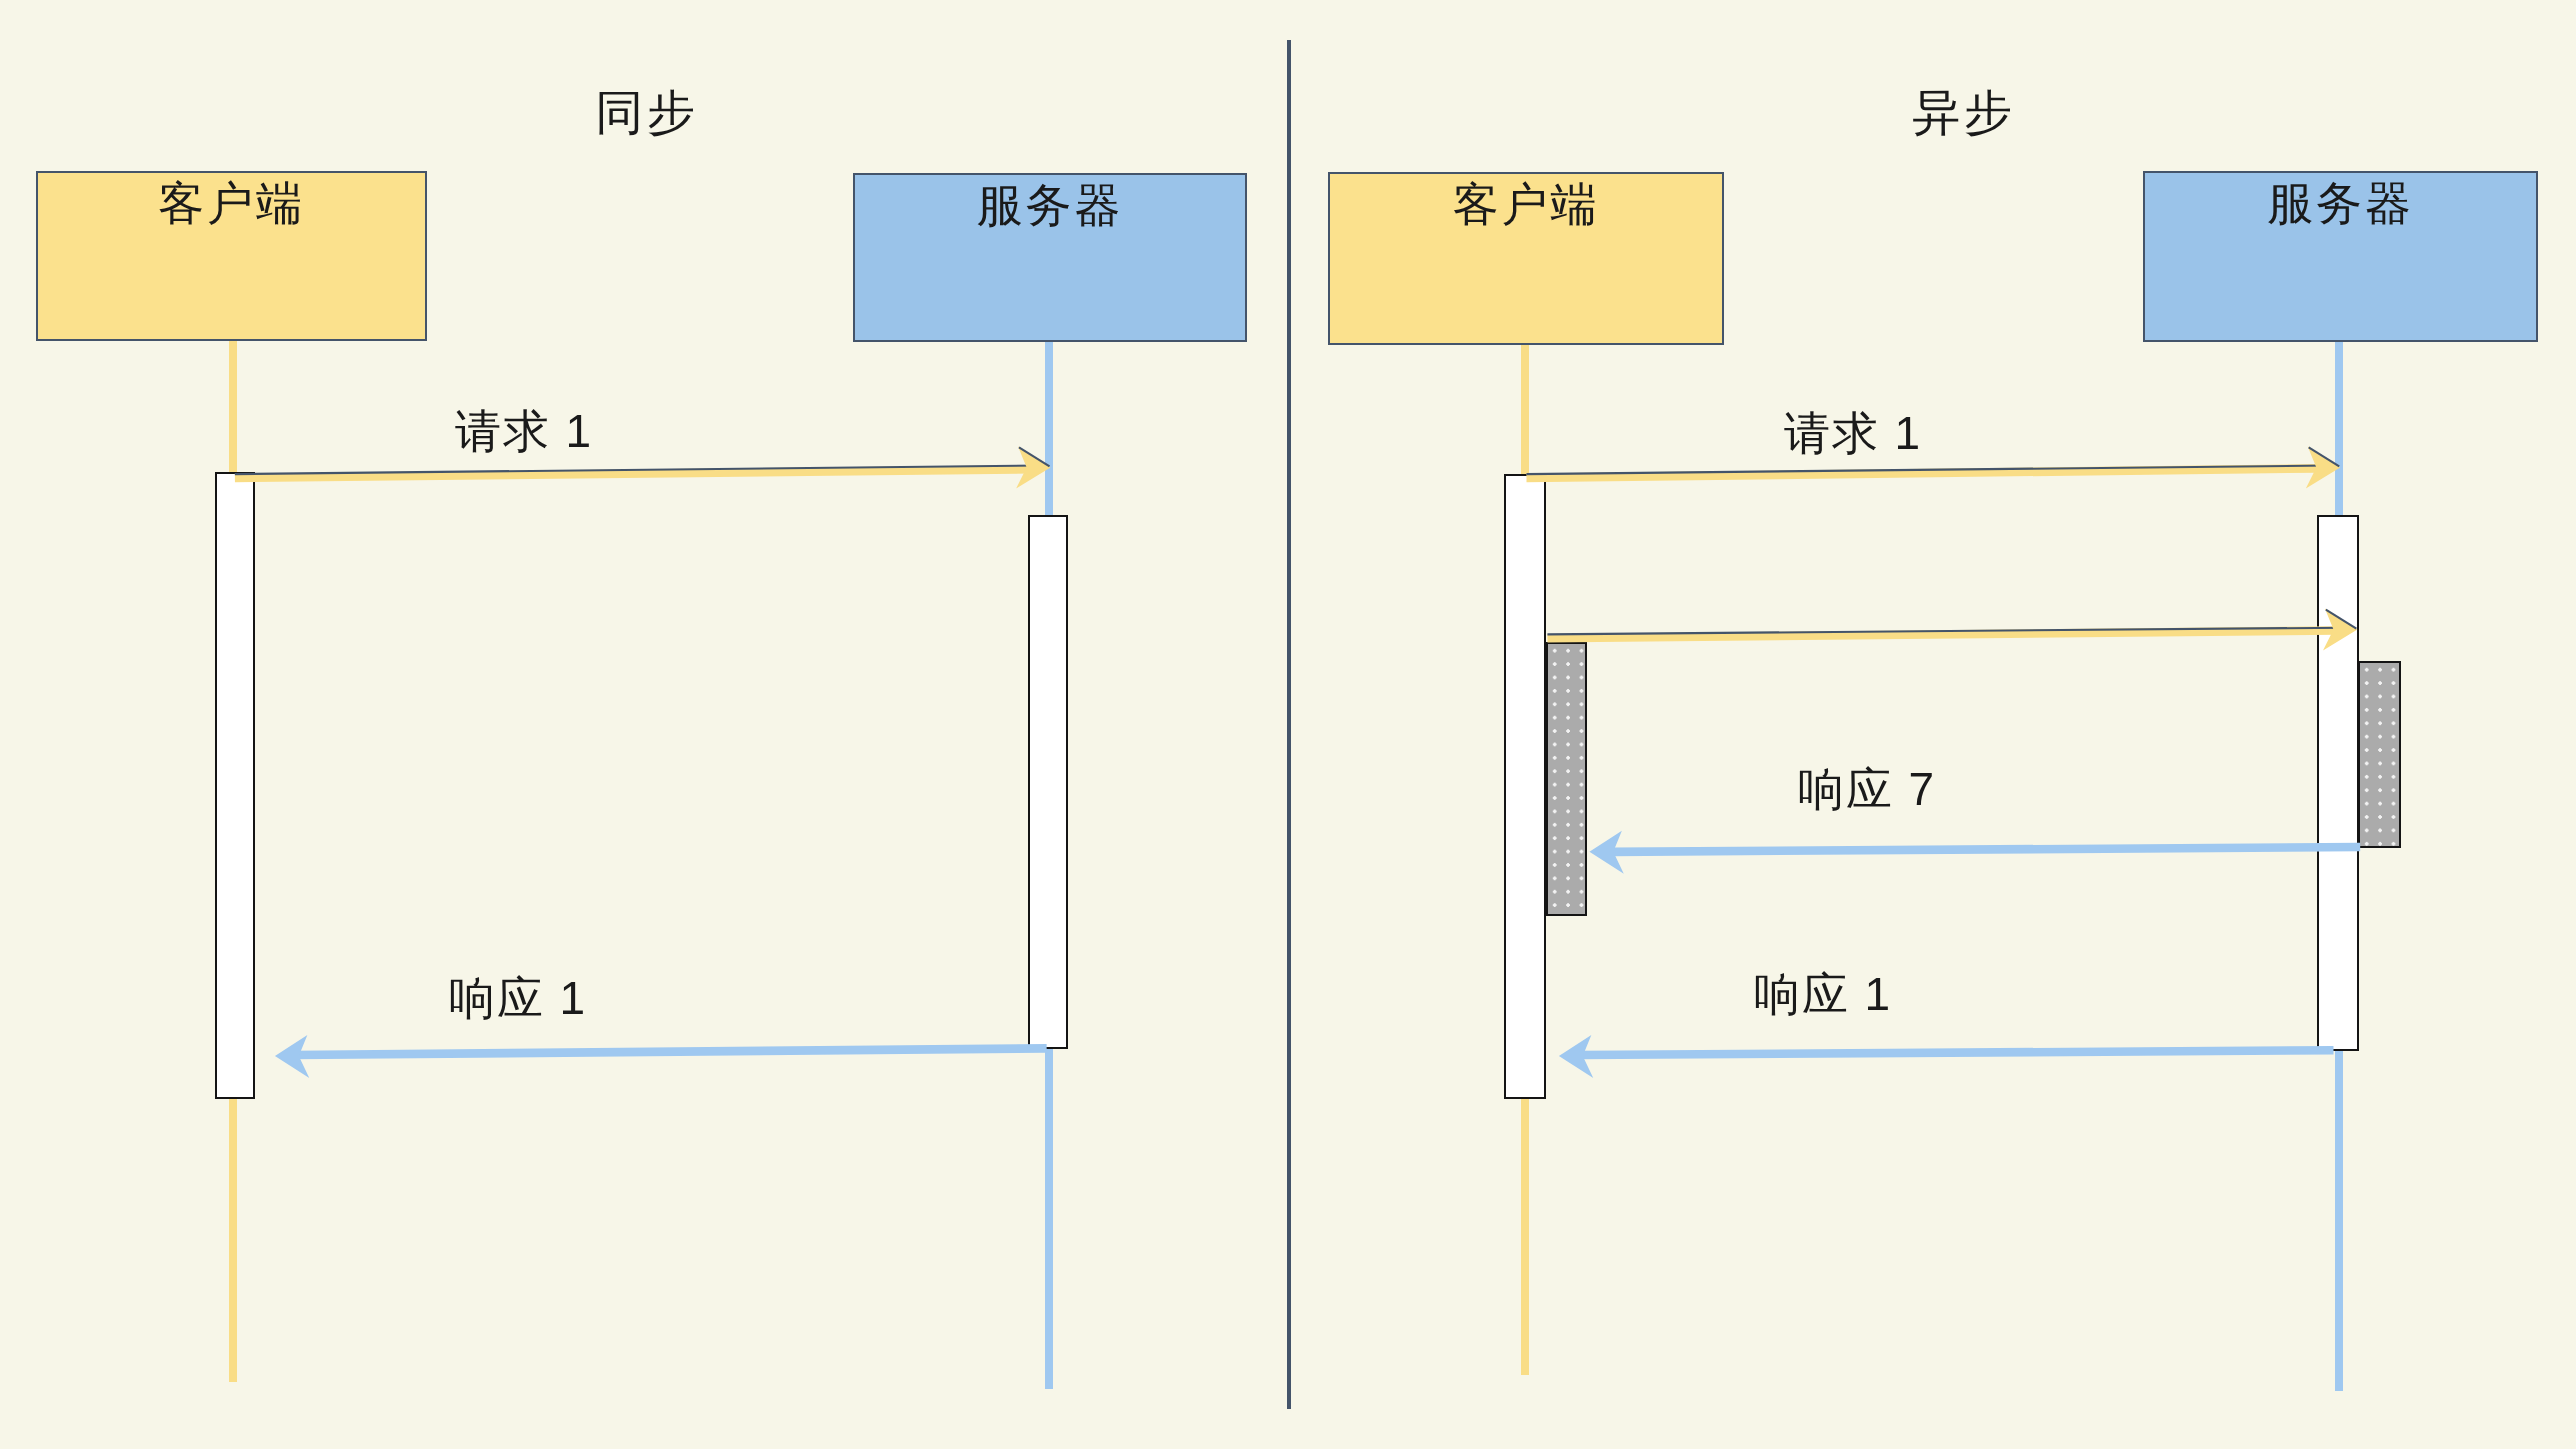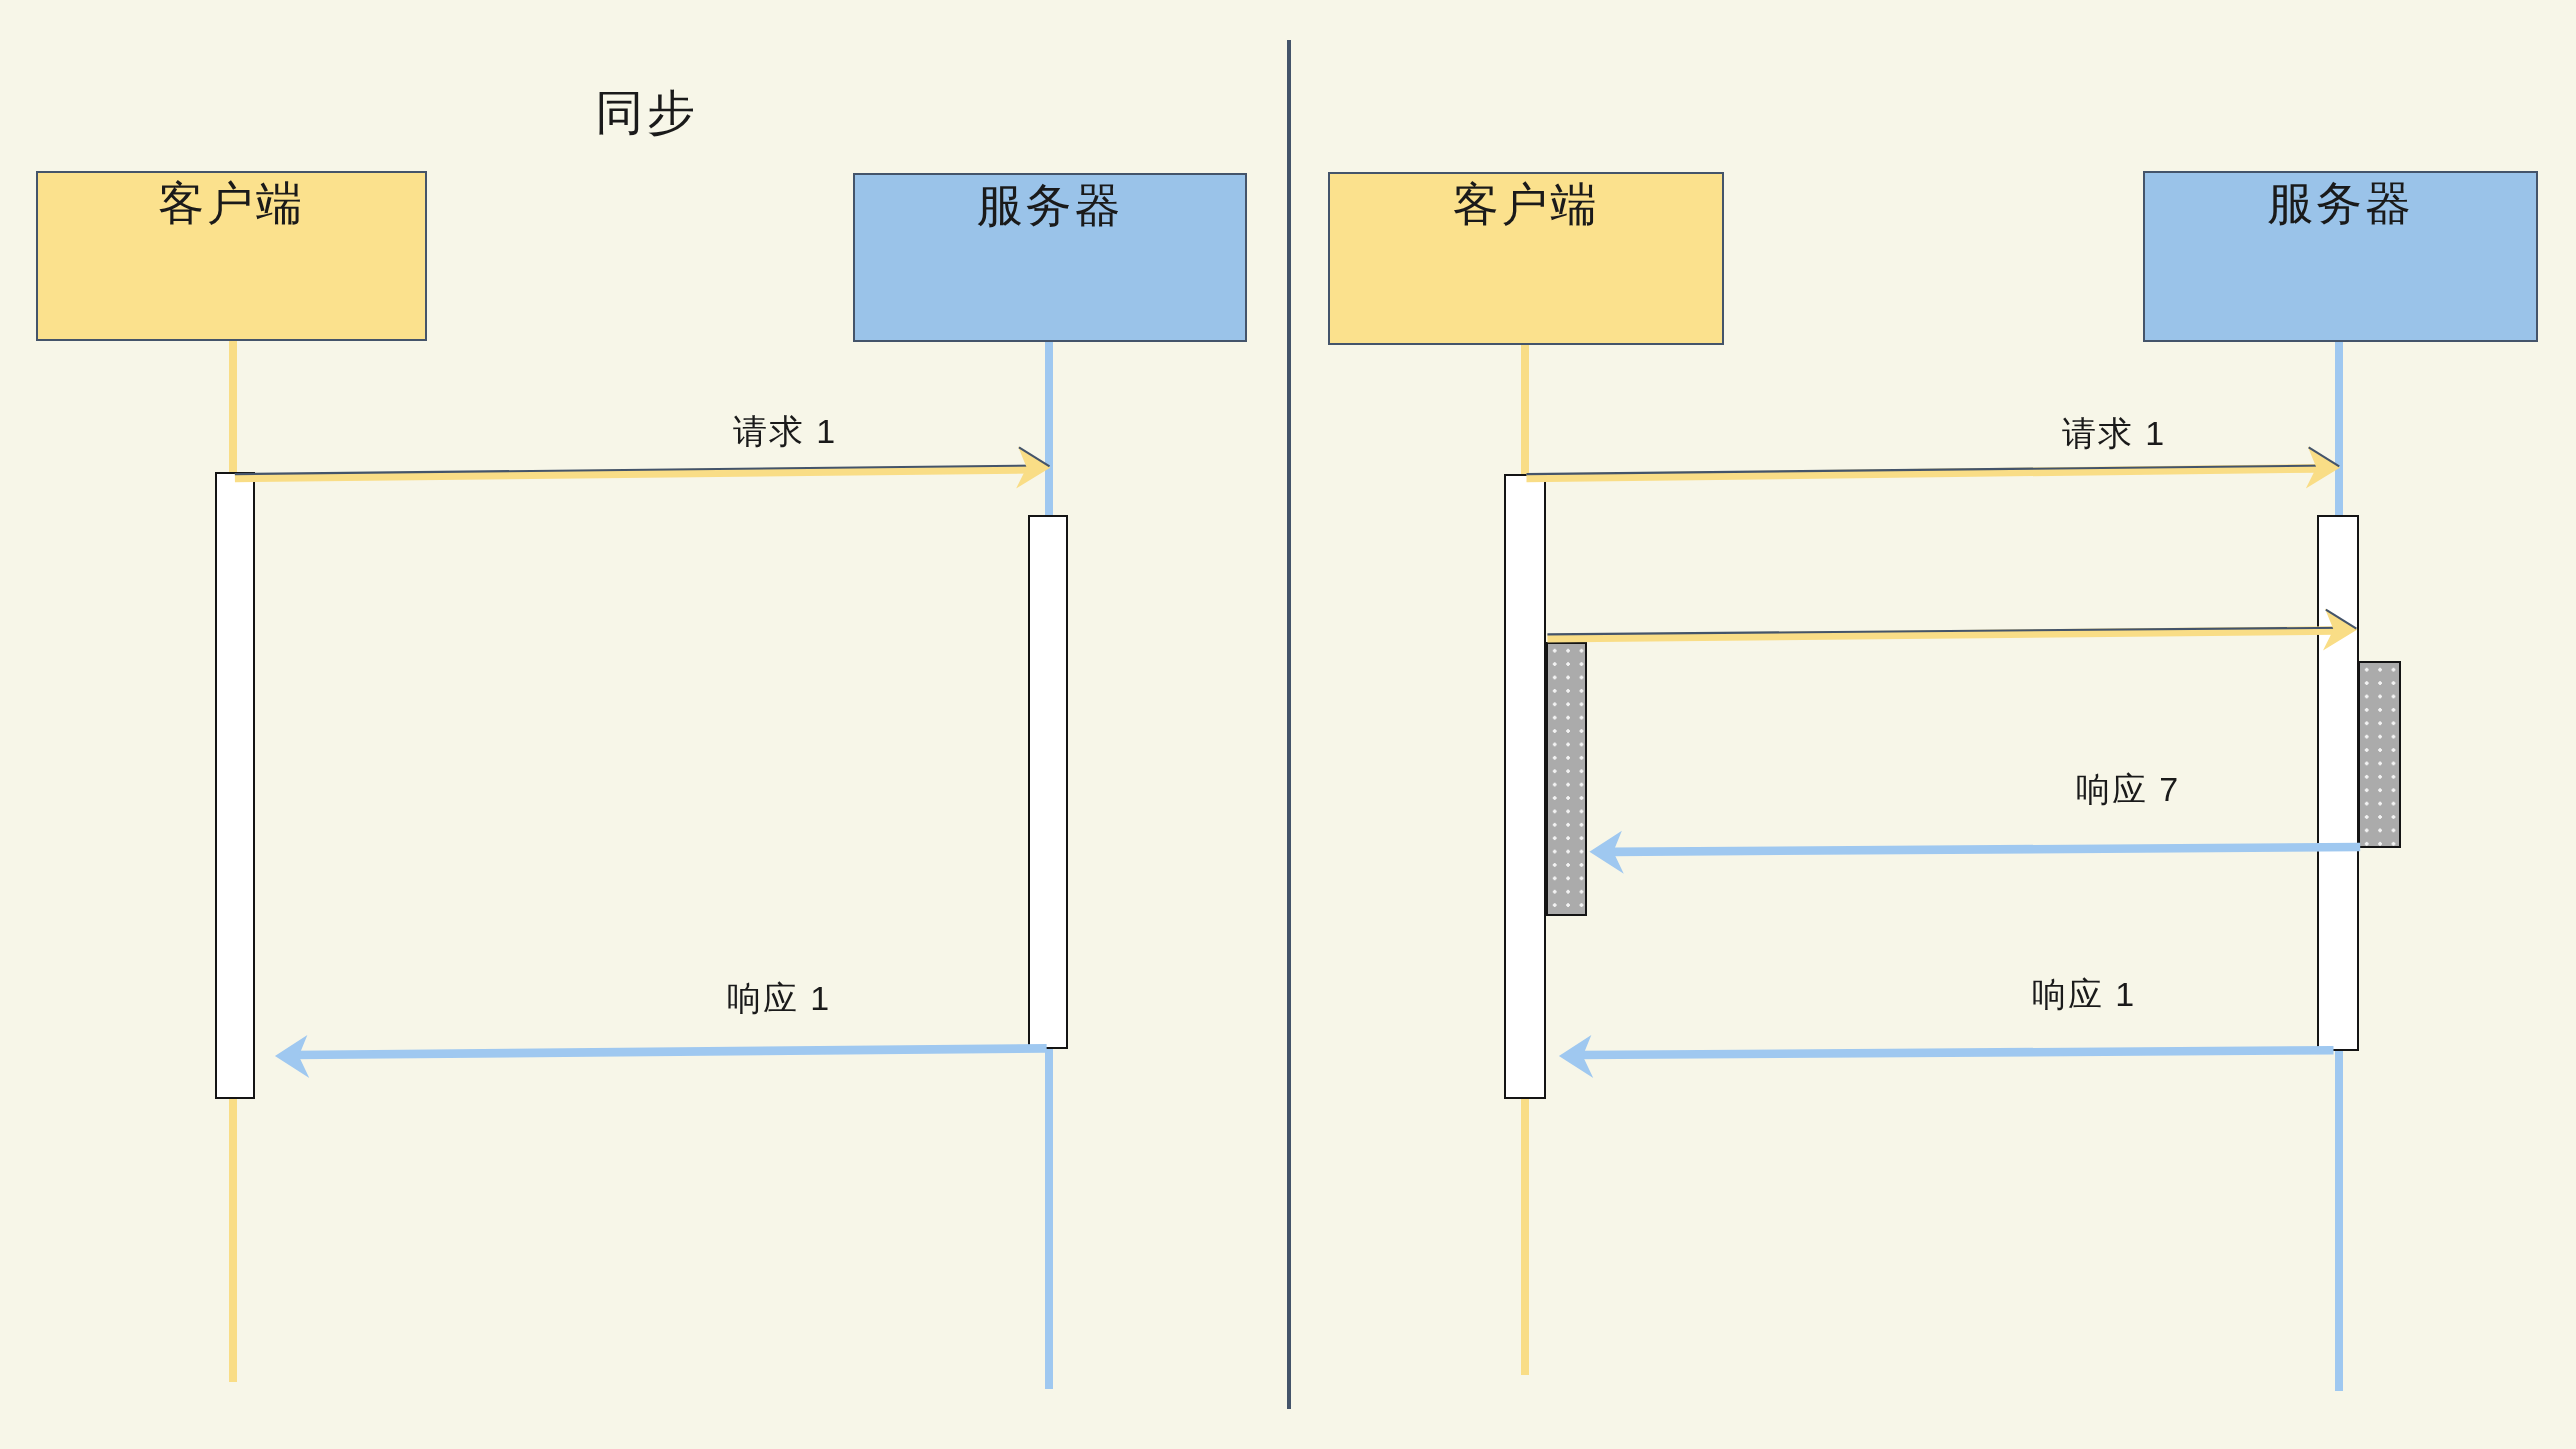--- a/index.html
+++ b/index.html
@@ -51,22 +51,22 @@
   .g-async-client{left:1546px;top:642px;width:41px;height:274px}
   .g-async-server{left:2358px;top:661px;width:43px;height:187px}
 
   .arrows{position:absolute;left:0;top:0;width:2576px;height:1449px;z-index:4}
   .req-line{stroke:var(--client-line);stroke-width:9;fill:none}
   .req-accent{stroke:var(--accent);stroke-width:2.2;fill:none}
   .req-head{fill:var(--client-line);stroke:none}
   .resp-line{stroke:var(--server-line);stroke-width:9;fill:none}
   .resp-head{fill:var(--server-line);stroke:none}
 
-  .msg-label{position:absolute;width:382px;height:53px;line-height:53px;text-align:right;
-    font-size:34px;letter-spacing:1.9px;z-index:5}
+  .msg-label{position:absolute;width:382px;height:53px;line-height:53px;text-align:left;
+    font-size:46px;letter-spacing:1.9px;z-index:5}
   .m-sync-req1{left:455px;top:405px}
   .m-sync-resp1{left:449px;top:972px}
   .m-async-req1{left:1784px;top:407px}
   .m-async-req2{left:1787px;top:571px}
   .m-async-resp2{left:1798px;top:763px}
   .m-async-resp1{left:1754px;top:968px}
 </style>
 </head>
 <body>
 
@@ -123,20 +123,21 @@
   <div class="panel-title t-sync">同步</div>
   <div class="actor client b-sync-client">
     <span>客户端</span>
   </div>
   <div class="actor server b-sync-server">
     <span>服务器</span>
   </div>
   <div class="msg-label m-sync-req1">请求 1</div>
   <div class="msg-label m-sync-resp1">响应 1</div>
 
+  <div class="panel-title t-async">异步</div>
   <div class="actor client b-async-client">
     <span>客户端</span>
   </div>
   <div class="actor server b-async-server">
     <span>服务器</span>
   </div>
   <div class="msg-label m-async-req1">请求 1</div>
   <div class="msg-label m-async-resp2">响应 7</div>
   <div class="msg-label m-async-resp1">响应 1</div>
 

